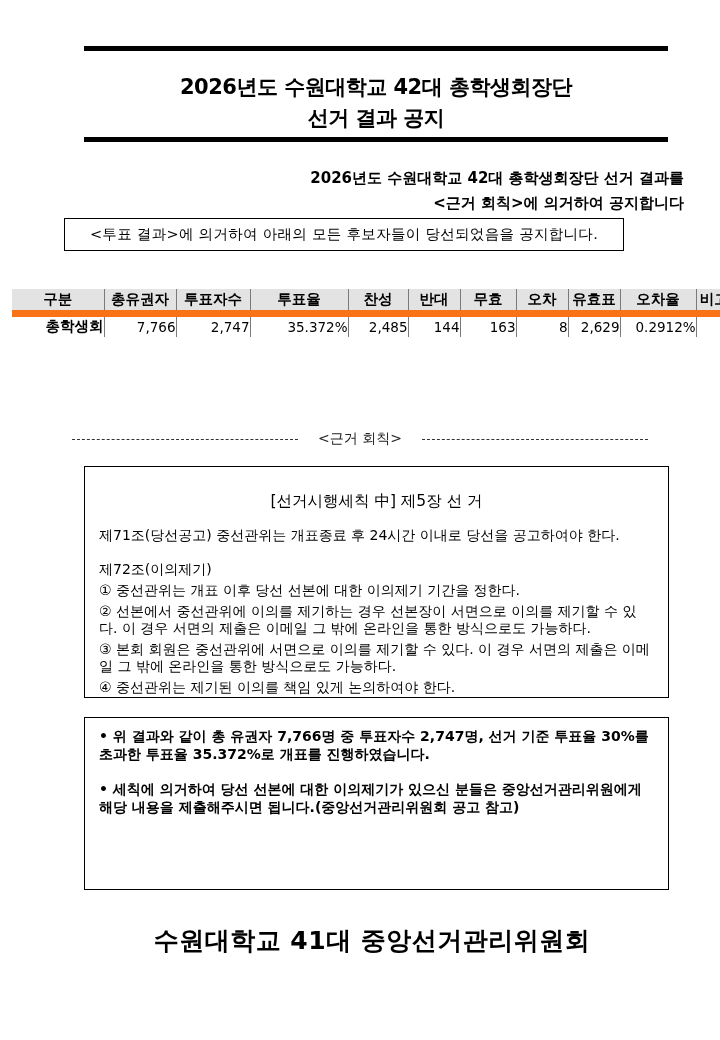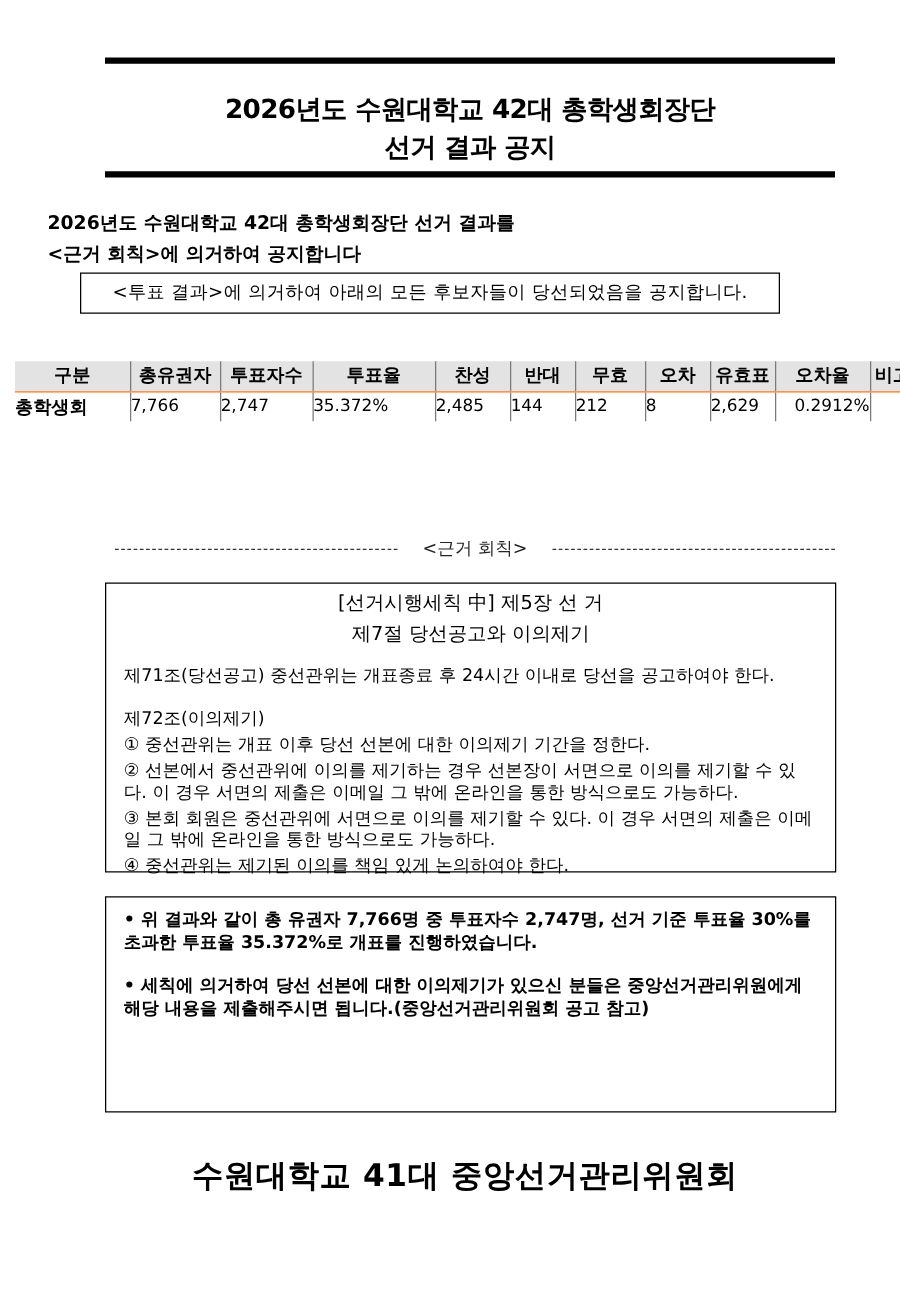--- a/index.html
+++ b/index.html
@@ -10,60 +10,60 @@
     .rule.top { top: 34px; }
     .rule.bottom { top: 125px; }
 
     .main-title {
       position: absolute; left: 72px; width: 584px; top: 58px;
       text-align: center; font-weight: bold; font-size: 21px; line-height: 27px;
       font-family: "DejaVu Sans", sans-serif; letter-spacing: -0.5px;
     }
 
     .intro {
-      position: absolute; left: 22px; width: 640px; top: 152px;
-      text-align: left; font-size: 15px; line-height: 21px; font-weight: bold;
+      position: absolute; left: 36px; width: 640px; top: 152px;
+      text-align: right; font-size: 15px; line-height: 21px; font-weight: bold;
     }
 
     .notice-box {
       position: absolute; left: 52px; top: 206px; width: 560px; height: 33px;
       border: 1px solid #000; text-align: center;
       font-size: 14.5px; line-height: 31px; letter-spacing: 0.3px;
     }
 
     table.results {
       position: absolute; left: 0; top: 277px; width: 720px;
       border-collapse: collapse; font-size: 14px;
     }
     table.results th {
       background: #e3e3e3; font-weight: bold; height: 24px;
-      border-left: 1px solid #7a7a7a; border-bottom: 1px solid #f97316;
+      border-left: 1px solid #7a7a7a; border-bottom: 7px solid #f97316;
       text-align: center; font-size: 14.5px;
     }
     table.results th:first-child { border-left: none; }
     table.results td {
-      height: 24px; text-align: left;
+      height: 24px; text-align: right;
       border-left: 1px solid #7a7a7a; font-size: 13.5px;
     }
     table.results td:first-child { border-left: none; font-weight: bold; font-size: 14.5px; }
     table.results td.left { text-align: left; padding-left: 15px; }
     table.results td.last { border-left: 1px solid #7a7a7a; }
 
     .divider {
-      position: absolute; left: 76px; width: 584px; top: 414px;
+      position: absolute; left: 56px; width: 584px; top: 414px;
       display: flex; align-items: center; gap: 12px;
     }
     .divider .line {
       flex: 1; height: 0; border-top: 1.5px dashed #333;
     }
     .divider .label { font-size: 14px; white-space: nowrap; color: #222; }
 
     .rules-box {
       position: absolute; left: 72px; top: 454px; width: 585px; height: 232px;
-      border: 1px solid #000; padding: 1px 10px 0 10px;
+      border: 1px solid #000; padding: 20px 10px 0 10px;
     }
     .rules-box .heading {
       text-align: center; font-size: 15.5px; line-height: 21px;
     }
     .rules-box .p { font-size: 14px; line-height: 17px; }
     .rules-box .art71 { margin-top: 15px; }
     .rules-box .art72 { margin-top: 17px; }
 
     .summary-box {
       position: absolute; left: 72px; top: 705px; width: 585px; height: 173px;
@@ -113,39 +113,38 @@
     </tr>
   </thead>
   <tbody>
     <tr>
       <td>총학생회</td>
       <td>7,766</td>
       <td>2,747</td>
       <td>35.372%</td>
       <td>2,485</td>
       <td>144</td>
-      <td>212</td>
+      <td>163</td>
       <td>8</td>
       <td>2,629</td>
       <td class="left">0.2912%</td>
       <td class="last" style="border-left:1px solid #7a7a7a;"></td>
     </tr>
   </tbody>
 </table>
 
 <div class="divider">
   <div class="line"></div>
   <span class="label">&lt;근거 회칙&gt;</span>
   <div class="line"></div>
 </div>
 
 <div class="rules-box">
   <div class="heading">
     <div>[선거시행세칙 中] 제5장 선 거</div>
-    <div>제7절 당선공고와 이의제기</div>
   </div>
   <div class="p art71">제71조(당선공고) 중선관위는 개표종료 후 24시간 이내로 당선을 공고하여야 한다.</div>
   <div class="p art72">제72조(이의제기)</div>
   <div class="p">① 중선관위는 개표 이후 당선 선본에 대한 이의제기 기간을 정한다.</div>
   <div class="p">② 선본에서 중선관위에 이의를 제기하는 경우 선본장이 서면으로 이의를 제기할 수 있다. 이 경우 서면의 제출은 이메일 그 밖에 온라인을 통한 방식으로도 가능하다.</div>
   <div class="p">③ 본회 회원은 중선관위에 서면으로 이의를 제기할 수 있다. 이 경우 서면의 제출은 이메일 그 밖에 온라인을 통한 방식으로도 가능하다.</div>
   <div class="p">④ 중선관위는 제기된 이의를 책임 있게 논의하여야 한다.</div>
 </div>
 
 <div class="summary-box">

